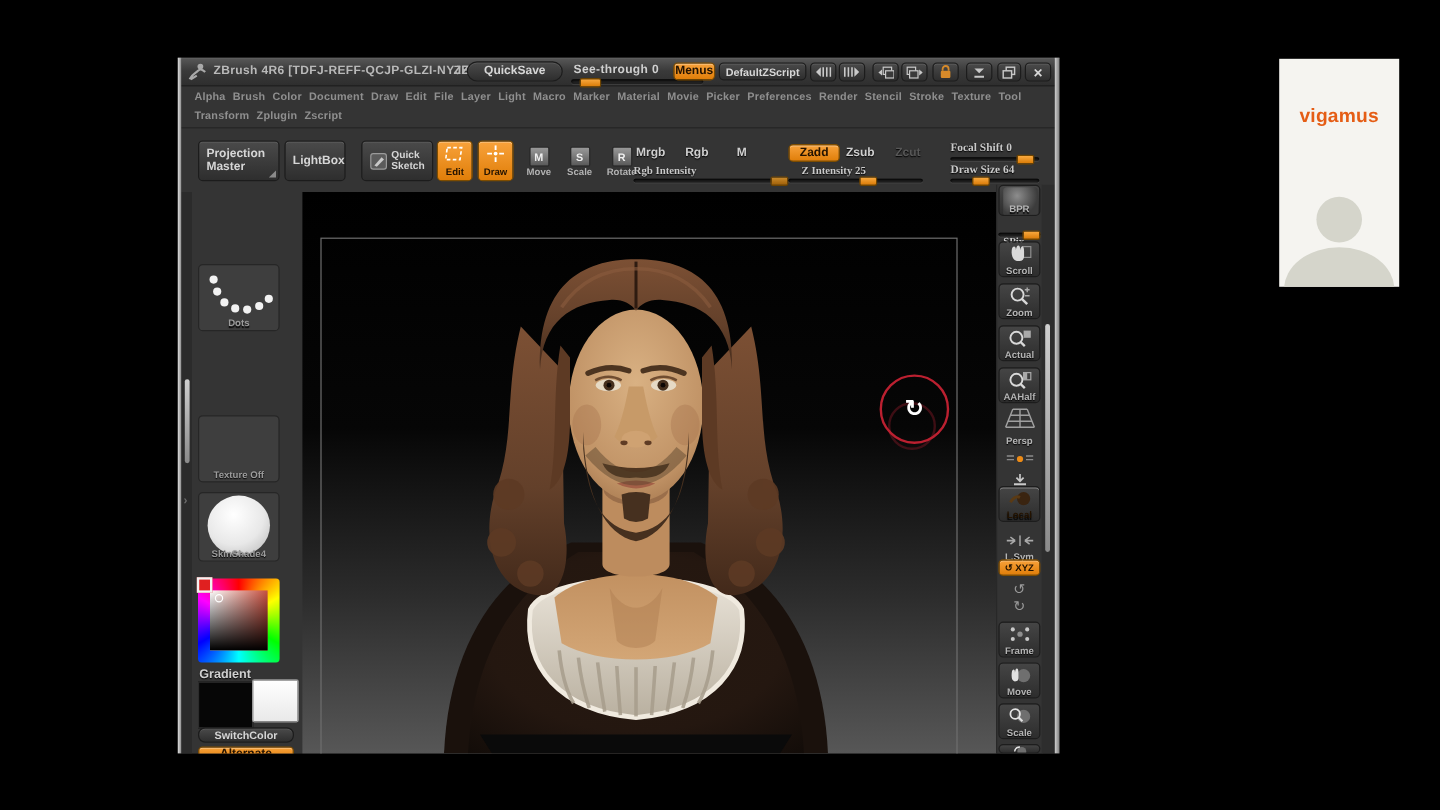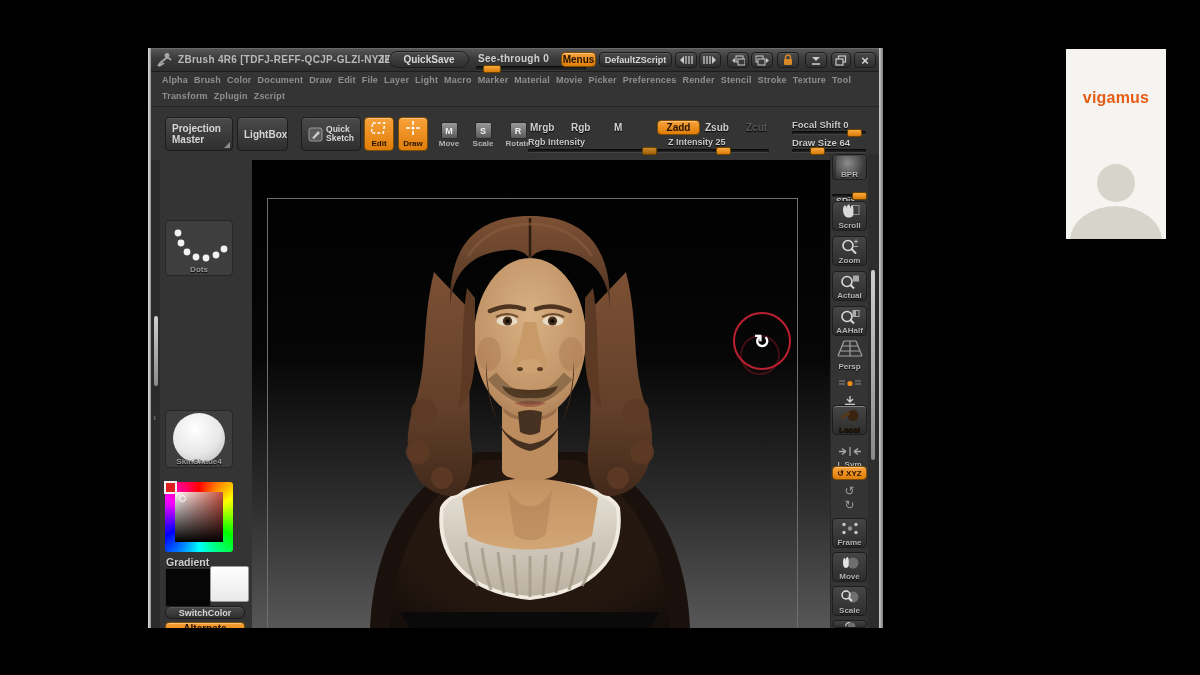--- a/index.html
+++ b/index.html
@@ -23,21 +23,21 @@
   .winbtn{width:22px;height:16px;}
   .slider{background:#232323;border-radius:2px;box-shadow:0 1px 0 rgba(255,255,255,.07) ,inset 0 1px 2px #000;}
   .handle{position:absolute;background:linear-gradient(#f9a93f,#d97b07);border:1px solid #6e4400;border-radius:2px;}
   .handle.dim{background:linear-gradient(#c98a2c,#a06008);}
   
   #menurow1,#menurow2{left:14px;display:flex;gap:6px;color:#8f8f8f;font-size:9px;font-weight:bold;letter-spacing:.2px;justify-content:center;}
   #menurow1 span,#menurow2 span{white-space:nowrap;cursor:default;}
   
   .shelflabel{font-size:10px;font-weight:bold;color:#cfcfcf;white-space:nowrap;text-shadow:0 1px 1px #000;}
   .dimlabel{color:#5e5e5e;}
-  .smlabel{font-size:9px;font-weight:bold;color:#c9c9c9;white-space:nowrap;text-shadow:0 1px 1px #000;}
+  .smlabel{font-size:9px;font-weight:bold;color:#c9c9c9;white-space:nowrap;text-shadow:0 1px 1px #000;font-family:Liberation Serif, serif;}
   .toolicon{width:15px;height:15px;background:linear-gradient(#9a9a9a,#595959);border:1px solid #2a2a2a;border-radius:2px;
             color:#f0f0f0;font-size:9px;font-weight:bold;display:flex;align-items:center;justify-content:center;position:relative;}
   .toolicon::before{content:"";position:absolute;left:-4px;top:2px;width:13px;height:13px;background:#7d7d7d55;border:1px solid #44444488;transform:rotate(-10deg);z-index:-1;}
   .toolword{font-size:8px;font-weight:bold;color:#b2b2b2;text-align:center;}
   
   .thumb{background:#3e3e3e;border:1px solid #262626;border-radius:4px;box-sizing:border-box;}
   .thumblabel{position:absolute;bottom:1px;left:0;right:0;text-align:center;font-size:8px;font-weight:bold;color:#9c9c9c;text-shadow:0 1px 1px #000;}
   .sphere-gray{border-radius:4px;background:radial-gradient(circle at 42% 34%,#d6d6d6,#979797 55%,#646464 95%);}
   .sphere-white{border-radius:4px;background:#3e3e3e;}
   .sphere-white::after{content:"";position:absolute;left:7px;top:2px;width:52px;height:50px;border-radius:50%;
@@ -241,20 +241,23 @@
     <svg class="abs" style="left:4px;top:6px" width="60" height="38" viewBox="0 0 60 38">
       <circle cx="8" cy="6" r="3.4" fill="#f2f2f2"></circle>
         <circle cx="11" cy="16" r="3.4" fill="#f2f2f2"></circle>
       <circle cx="17" cy="25" r="3.4" fill="#f2f2f2"></circle>
         <circle cx="26" cy="30" r="3.4" fill="#f2f2f2"></circle>
       <circle cx="36" cy="31" r="3.4" fill="#f2f2f2"></circle>
         <circle cx="46" cy="28" r="3.4" fill="#f2f2f2"></circle>
       <circle cx="54" cy="22" r="3.4" fill="#f2f2f2"></circle>
     </svg>
     <div class="thumblabel">Dots</div>
+  </div>
+  <div class="abs thumb" style="left:17px;top:298px;width:68px;height:56px">
+    <div class="thumblabel">Texture Off</div>
   </div>
   <div class="abs thumb sphere-white" style="left:17px;top:362px;width:68px;height:58px">
     <div class="thumblabel" style="z-index:2">SkinShade4</div>
   </div>
   <div class="abs cpick">
     <div class="cpick-inner"></div>
     <div class="abs" style="left:14px;top:13px;width:5px;height:5px;border:1.5px solid #fff;border-radius:50%"></div>
     <div class="abs" style="left:-1px;top:-1px;width:9px;height:9px;background:#e02020;border:2px solid #f2f2f2"></div>
   </div>
   <span class="abs shelflabel" style="left:18px;top:508px;font-size:10.5px">Gradient</span>

